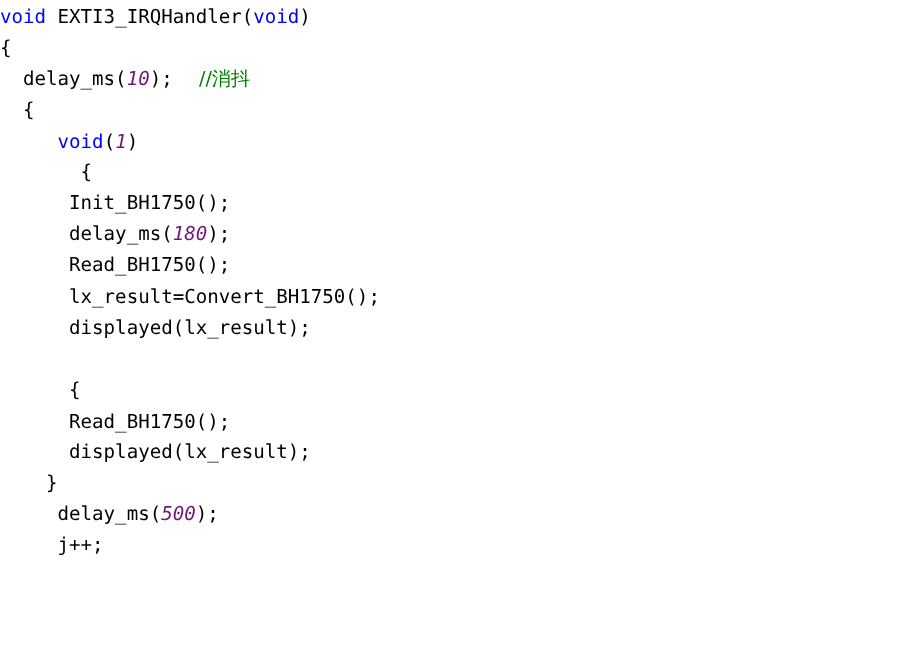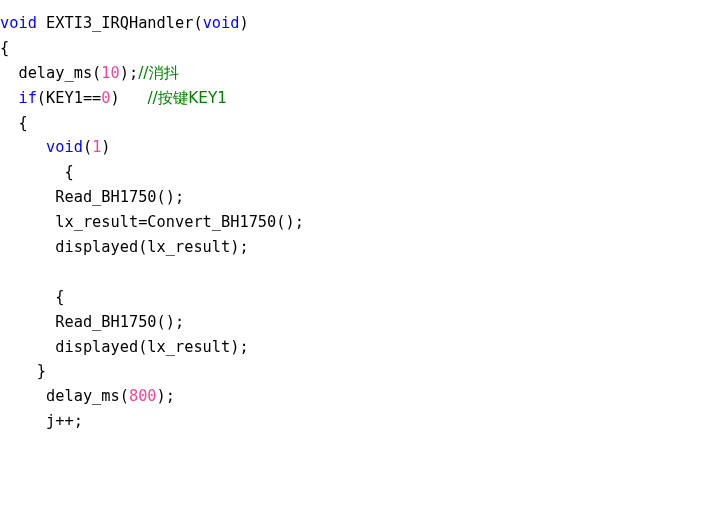--- a/index.html
+++ b/index.html
@@ -32,44 +32,46 @@
     color: #000000;
     font-family: "DejaVu Sans Mono", "Liberation Mono", monospace;
   }
   .tok {
     white-space: pre;
     font-family: "DejaVu Sans Mono", "Liberation Mono", monospace;
     font-size: 15.3px;
   }
   .tok-plain   { color: #000000; }
   .tok-keyword { color: #0000ff; }
-  .tok-number  { color: #ec4899; }
+  .tok-number  { color: #701a75; font-style: italic; }
   .tok-cjk {
     color: #008000;
     font-family: "DejaVu Sans", "Liberation Sans", sans-serif;
     font-size: 15.3px;
+    margin-left: 21px;
   }
-  .first-line { padding-top: 11px; }
+  .first-line { padding-top: 1px; }
 </style>
 </head>
 <body>
 
 <div id="code-view">
   <div id="code-lines">
       <div class="code-line first-line"><span class="tok tok-keyword">void</span><span class="tok tok-plain"> EXTI3_IRQHandler(</span><span class="tok tok-keyword">void</span><span class="tok tok-plain">)</span></div>
       <div class="code-line"><span class="tok tok-plain">{</span></div>
       <div class="code-line"><span class="tok tok-plain">  delay_ms(</span><span class="tok tok-number">10</span><span class="tok tok-plain">);</span><span class="tok tok-cjk">//消抖</span></div>
-      <div class="code-line"><span class="tok tok-plain">  </span><span class="tok tok-keyword">if</span><span class="tok tok-plain">(KEY1==</span><span class="tok tok-number">0</span><span class="tok tok-plain">)   </span><span class="tok tok-cjk">//按键KEY1</span></div>
       <div class="code-line"><span class="tok tok-plain">  {</span></div>
       <div class="code-line"><span class="tok tok-plain">     </span><span class="tok tok-keyword">void</span><span class="tok tok-plain">(</span><span class="tok tok-number">1</span><span class="tok tok-plain">)</span></div>
       <div class="code-line"><span class="tok tok-plain">       {</span></div>
+      <div class="code-line"><span class="tok tok-plain">      Init_BH1750();</span></div>
+      <div class="code-line"><span class="tok tok-plain">      delay_ms(</span><span class="tok tok-number">180</span><span class="tok tok-plain">);</span></div>
       <div class="code-line"><span class="tok tok-plain">      Read_BH1750();</span></div>
       <div class="code-line"><span class="tok tok-plain">      lx_result=Convert_BH1750();</span></div>
       <div class="code-line"><span class="tok tok-plain">      displayed(lx_result);</span></div>
       <div class="code-line">&nbsp;</div>
       <div class="code-line"><span class="tok tok-plain">      {</span></div>
       <div class="code-line"><span class="tok tok-plain">      Read_BH1750();</span></div>
       <div class="code-line"><span class="tok tok-plain">      displayed(lx_result);</span></div>
       <div class="code-line"><span class="tok tok-plain">    }</span></div>
-      <div class="code-line"><span class="tok tok-plain">     delay_ms(</span><span class="tok tok-number">800</span><span class="tok tok-plain">);</span></div>
+      <div class="code-line"><span class="tok tok-plain">     delay_ms(</span><span class="tok tok-number">500</span><span class="tok tok-plain">);</span></div>
       <div class="code-line"><span class="tok tok-plain">     j++;</span></div>
     </div>
 </div>
 
 </body></html>

